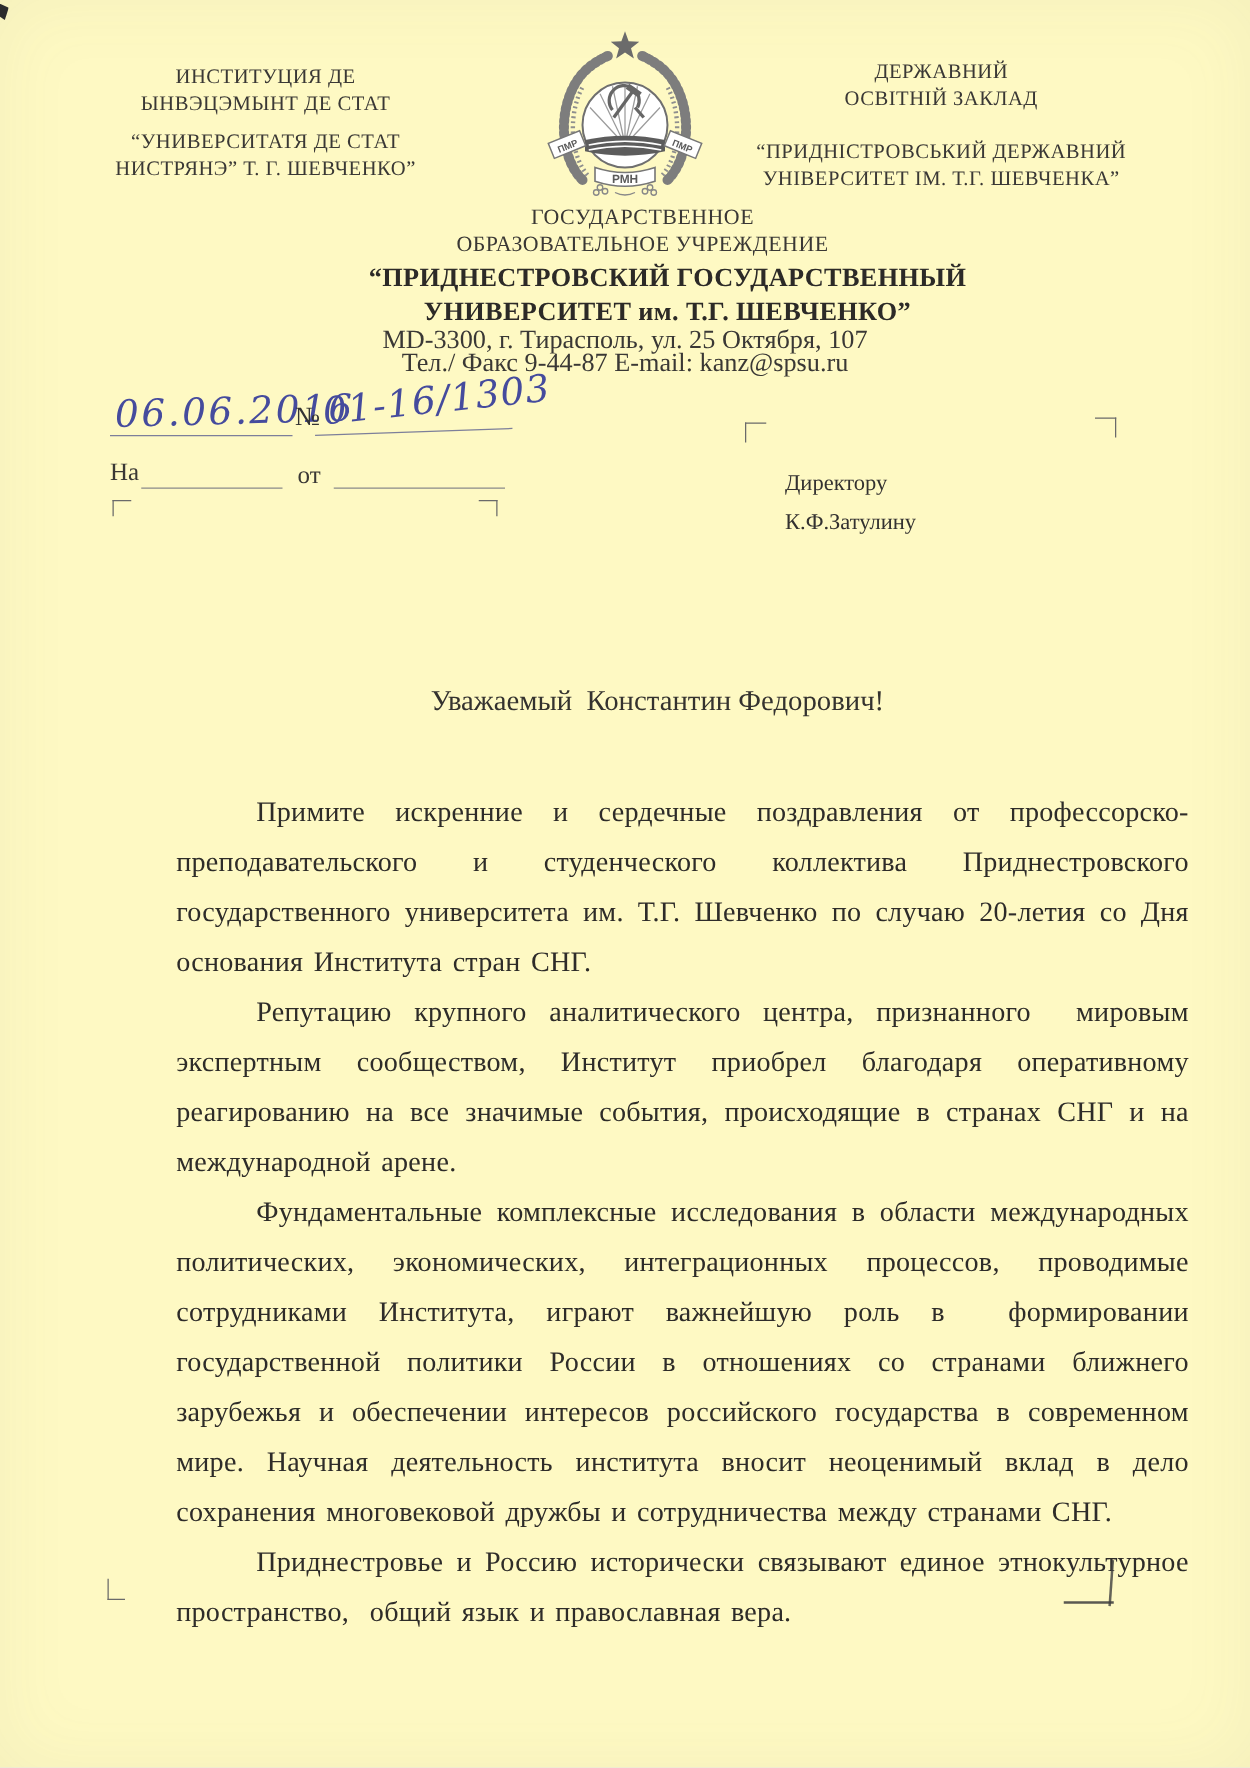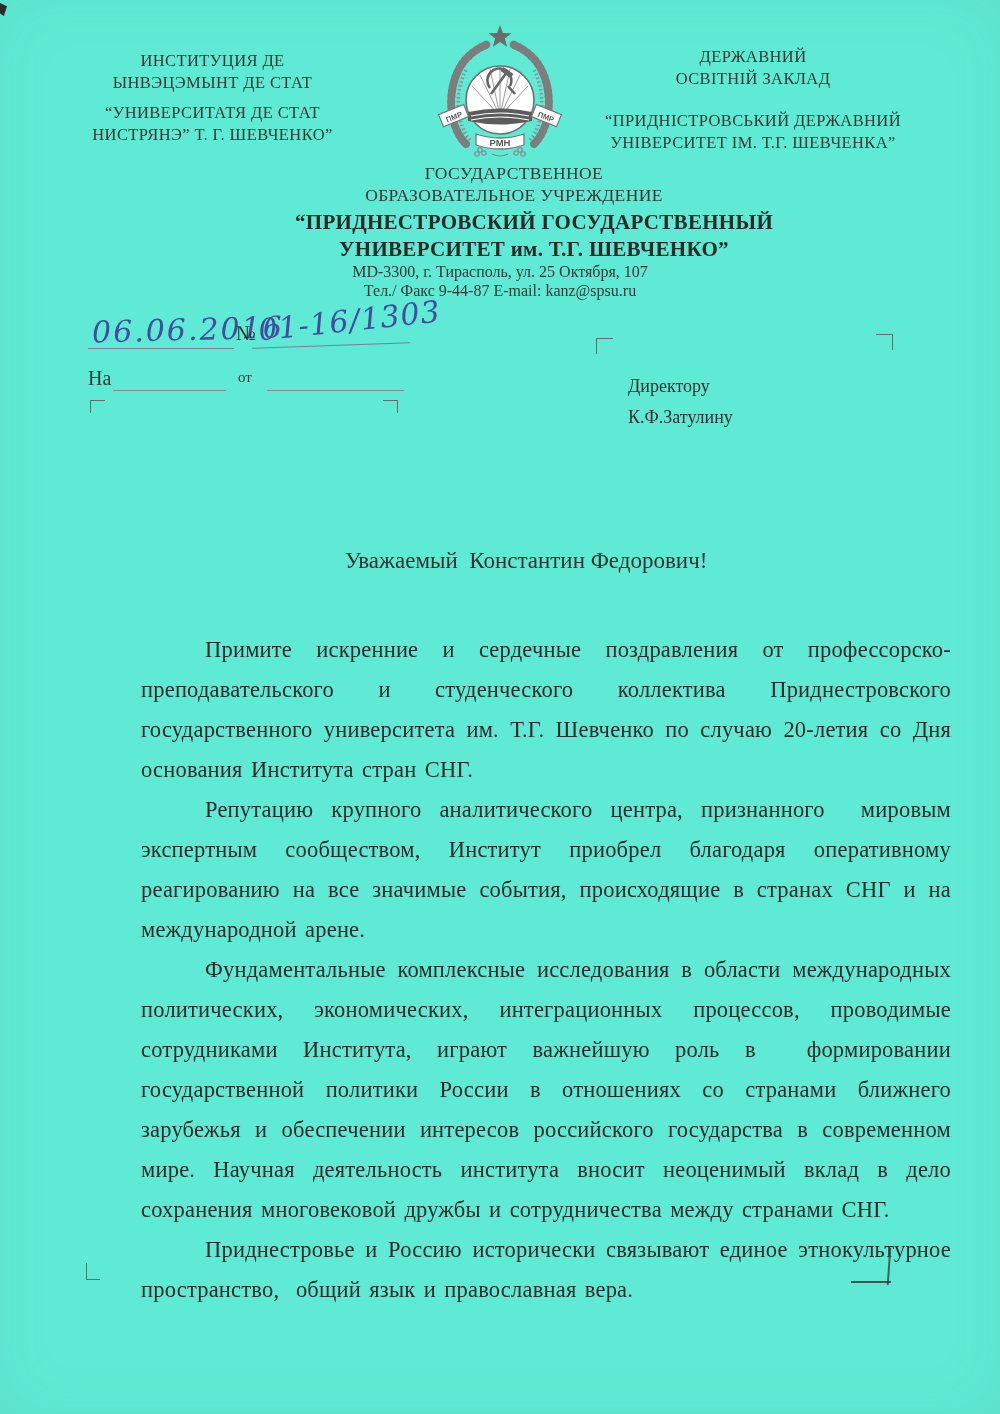--- a/index.html
+++ b/index.html
@@ -1,51 +1,51 @@
 <!DOCTYPE html>
 <html lang="ru"><head>
 <meta charset="utf-8">
 <title>Scanned letter</title>
 <style>
   html,body{margin:0;padding:0;background:#e9e7e2;}
   .page{
     position:relative;
     width:1000px;height:1414px;
     margin:0 auto;
-    background:#5eead4;
+    background:#fef9c3;
     box-shadow:inset 0 0 60px rgba(120,115,100,0.07);
     font-family:"Liberation Serif", serif;
     color:#2f2d2a;
     overflow:hidden;
   }
   
   .hdr-left{position:absolute;left:55px;top:50px;width:315px;text-align:center;
             font-size:16.5px;line-height:22px;color:#3a3835;letter-spacing:.4px;}
   .hdr-left .grp2{margin-top:8px;}
   .hdr-right{position:absolute;left:578px;top:46px;width:350px;text-align:center;
              font-size:16.5px;line-height:22px;color:#3a3835;letter-spacing:.4px;}
   .hdr-right .grp2{margin-top:20px;}
   .hdr-line{display:block;}
   .emblem{position:absolute;left:432px;top:22px;width:136px;height:140px;}
   .org-type{position:absolute;left:14px;top:162px;width:100%;text-align:center;
             font-size:17.5px;line-height:22px;color:#3a3835;letter-spacing:.4px;}
   .org-name{position:absolute;left:0;top:209px;width:100%;text-align:center;
             font-weight:bold;font-size:21px;line-height:27px;color:#2c2a27;letter-spacing:.3px;padding-left:34px;}
   .org-addr{position:absolute;left:0;top:262px;width:100%;text-align:center;
-            font-size:16px;line-height:19px;color:#3a3835;}
+            font-size:21px;line-height:19px;color:#3a3835;}
   
   .hw{font-family:"DejaVu Serif", serif;font-style:italic;color:#454b9d;white-space:nowrap;}
   .hw-date{position:absolute;left:92px;top:312px;font-size:30px;letter-spacing:2px;transform:rotate(-1.5deg);}
   .hw-num{position:absolute;left:258px;top:303px;font-size:30px;letter-spacing:1px;transform:rotate(-6deg);}
   .no-label{position:absolute;left:236px;top:321px;font-size:21px;color:#333;}
   .uline{position:absolute;border-bottom:1.4px solid #8a8a8a;height:0;}
   .uline-date{left:88px;top:348px;width:146px;border-color:#7d7f9a;}
   .uline-num{left:252px;top:345px;width:158px;transform:rotate(-2deg);border-color:#7d7f9a;}
   .na-label{position:absolute;left:88px;top:367px;font-size:20px;color:#3a3835;}
-  .ot-label{position:absolute;left:238px;top:369px;font-size:15px;color:#3a3835;}
+  .ot-label{position:absolute;left:238px;top:369px;font-size:20px;color:#3a3835;}
   .uline-na{left:113px;top:390px;width:113px;}
   .uline-ot{left:267px;top:390px;width:137px;}
   
   .bk{position:absolute;}
   .bk-tl{border-left:1.5px solid #6a6a6a;border-top:1.5px solid #6a6a6a;}
   .bk-tr{border-right:1.5px solid #6a6a6a;border-top:1.5px solid #6a6a6a;}
   .bk-bl{border-left:1.5px solid #6a6a6a;border-bottom:1.5px solid #6a6a6a;}
   .bk1{left:90px;top:400px;width:14px;height:12px;}
   .bk2{left:383px;top:400px;width:14px;height:12px;}
   .bk3{left:596px;top:338px;width:16px;height:15px;}

